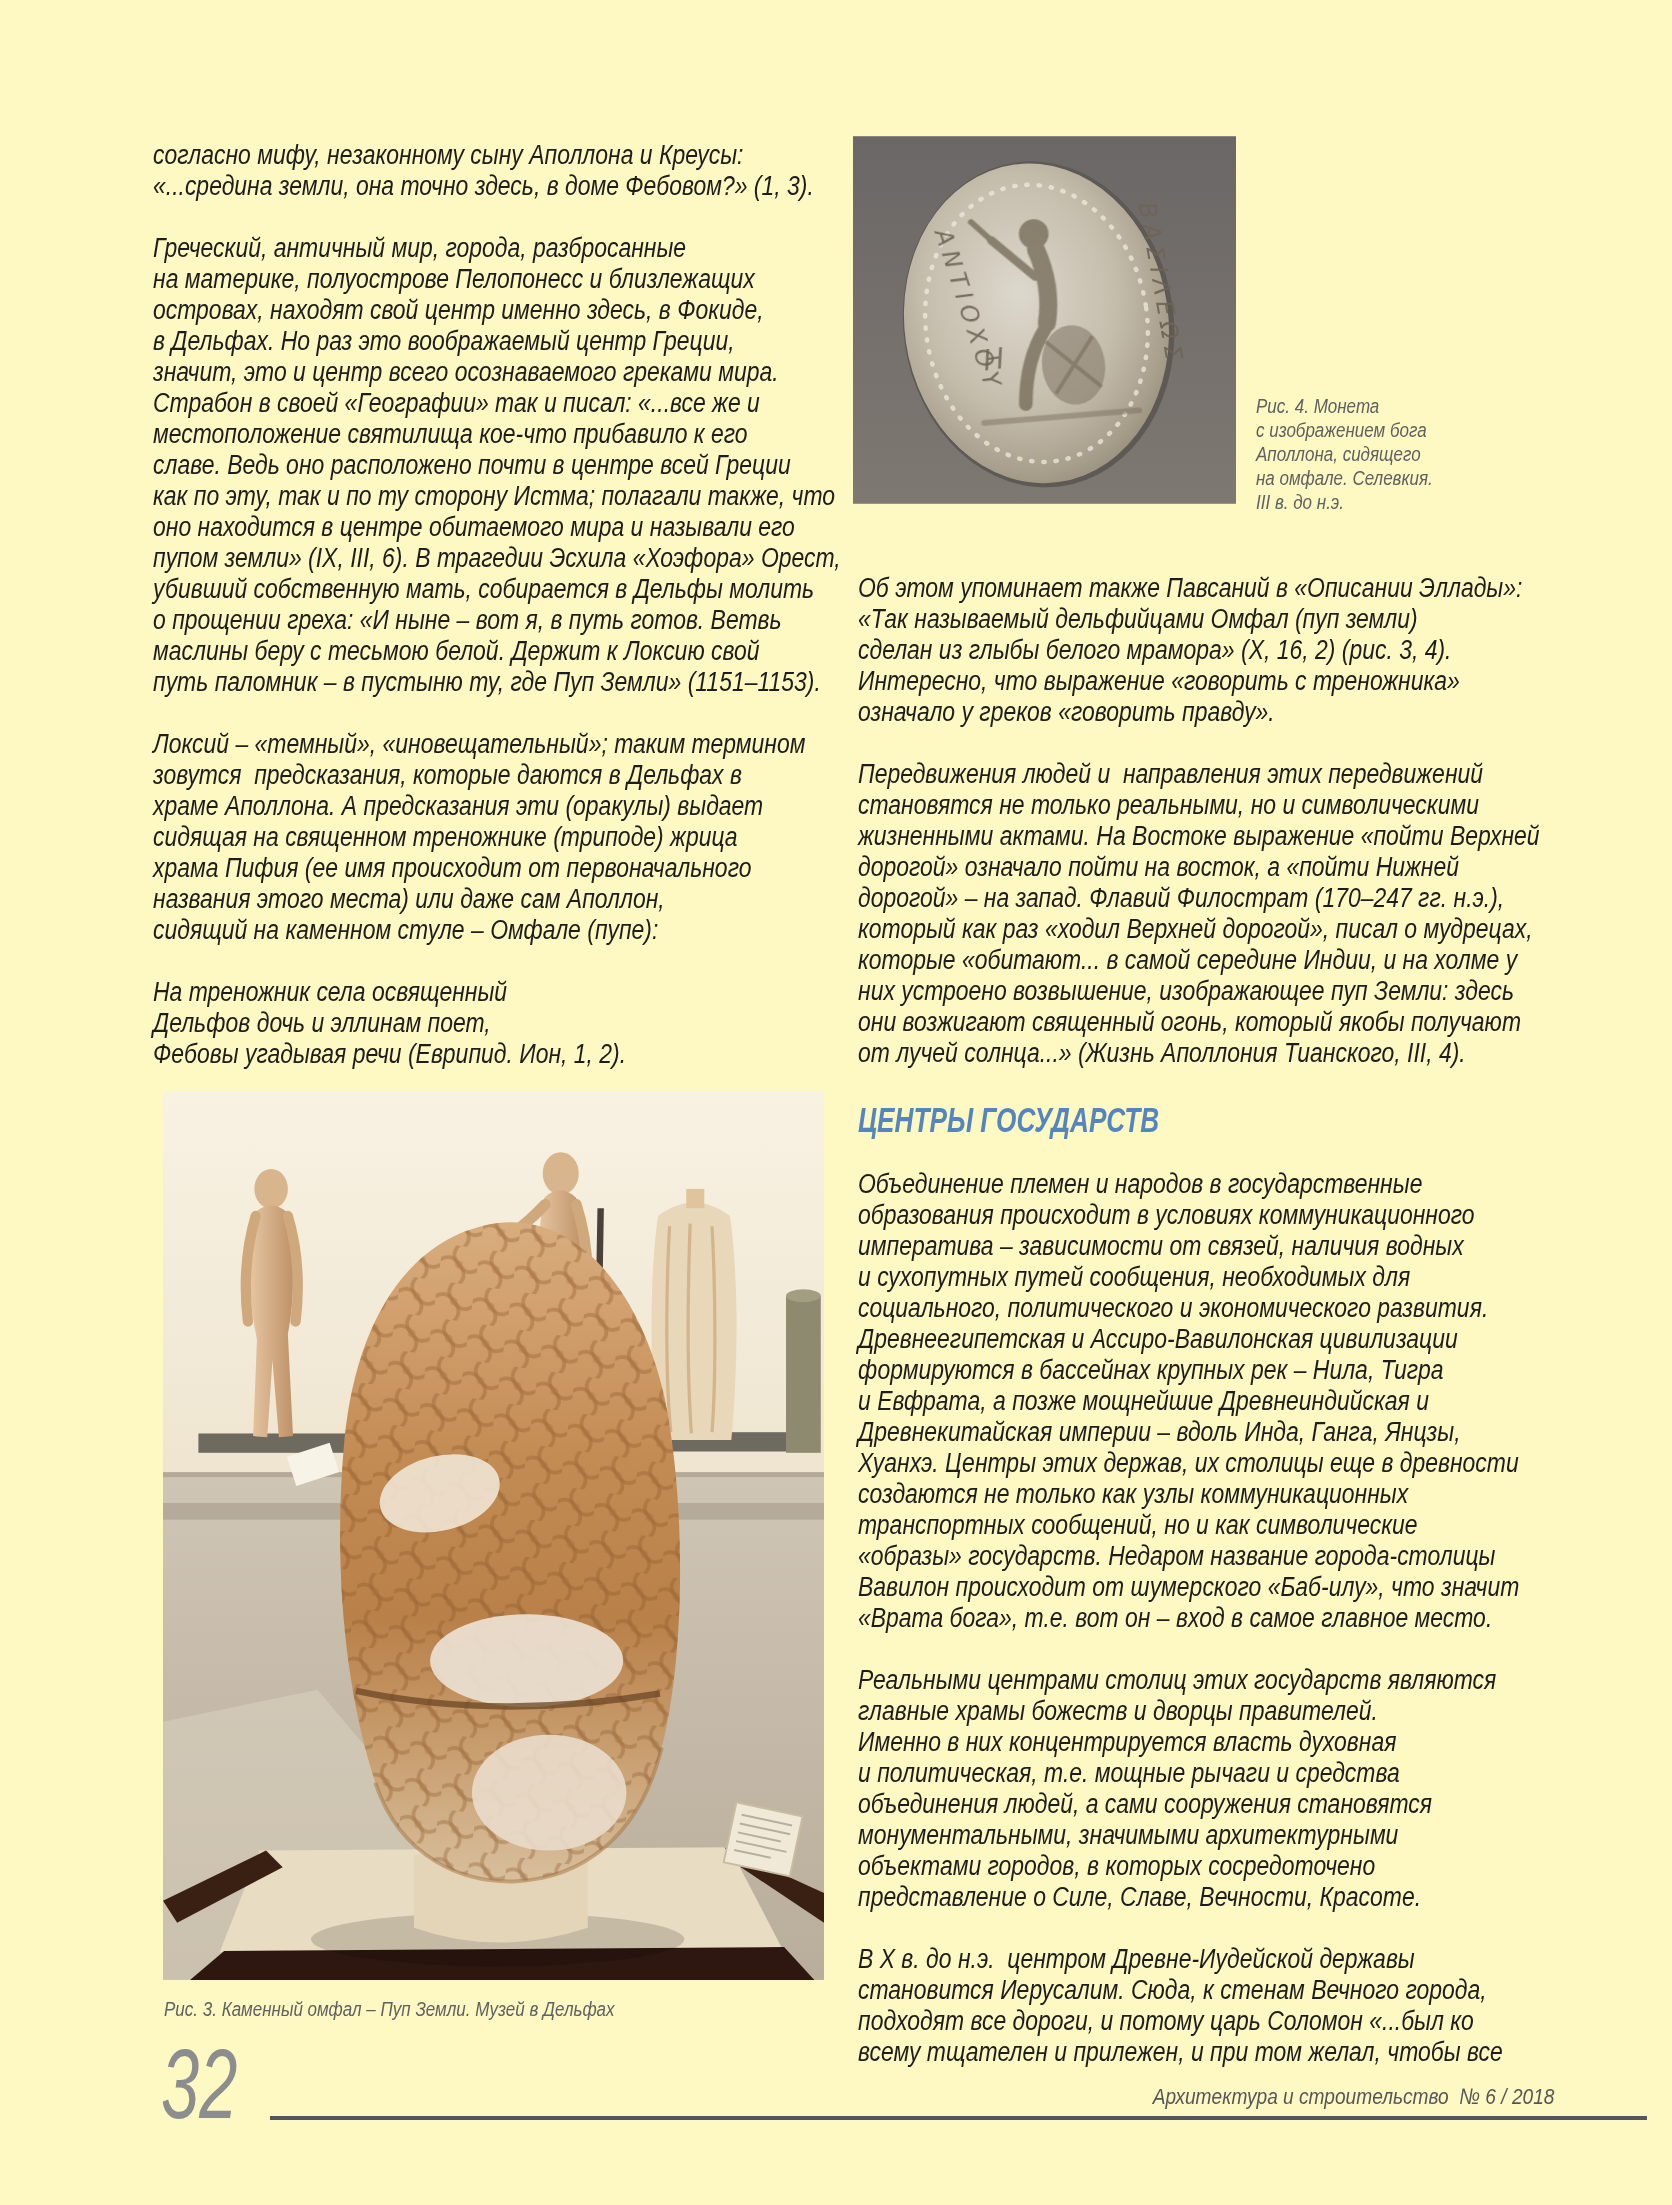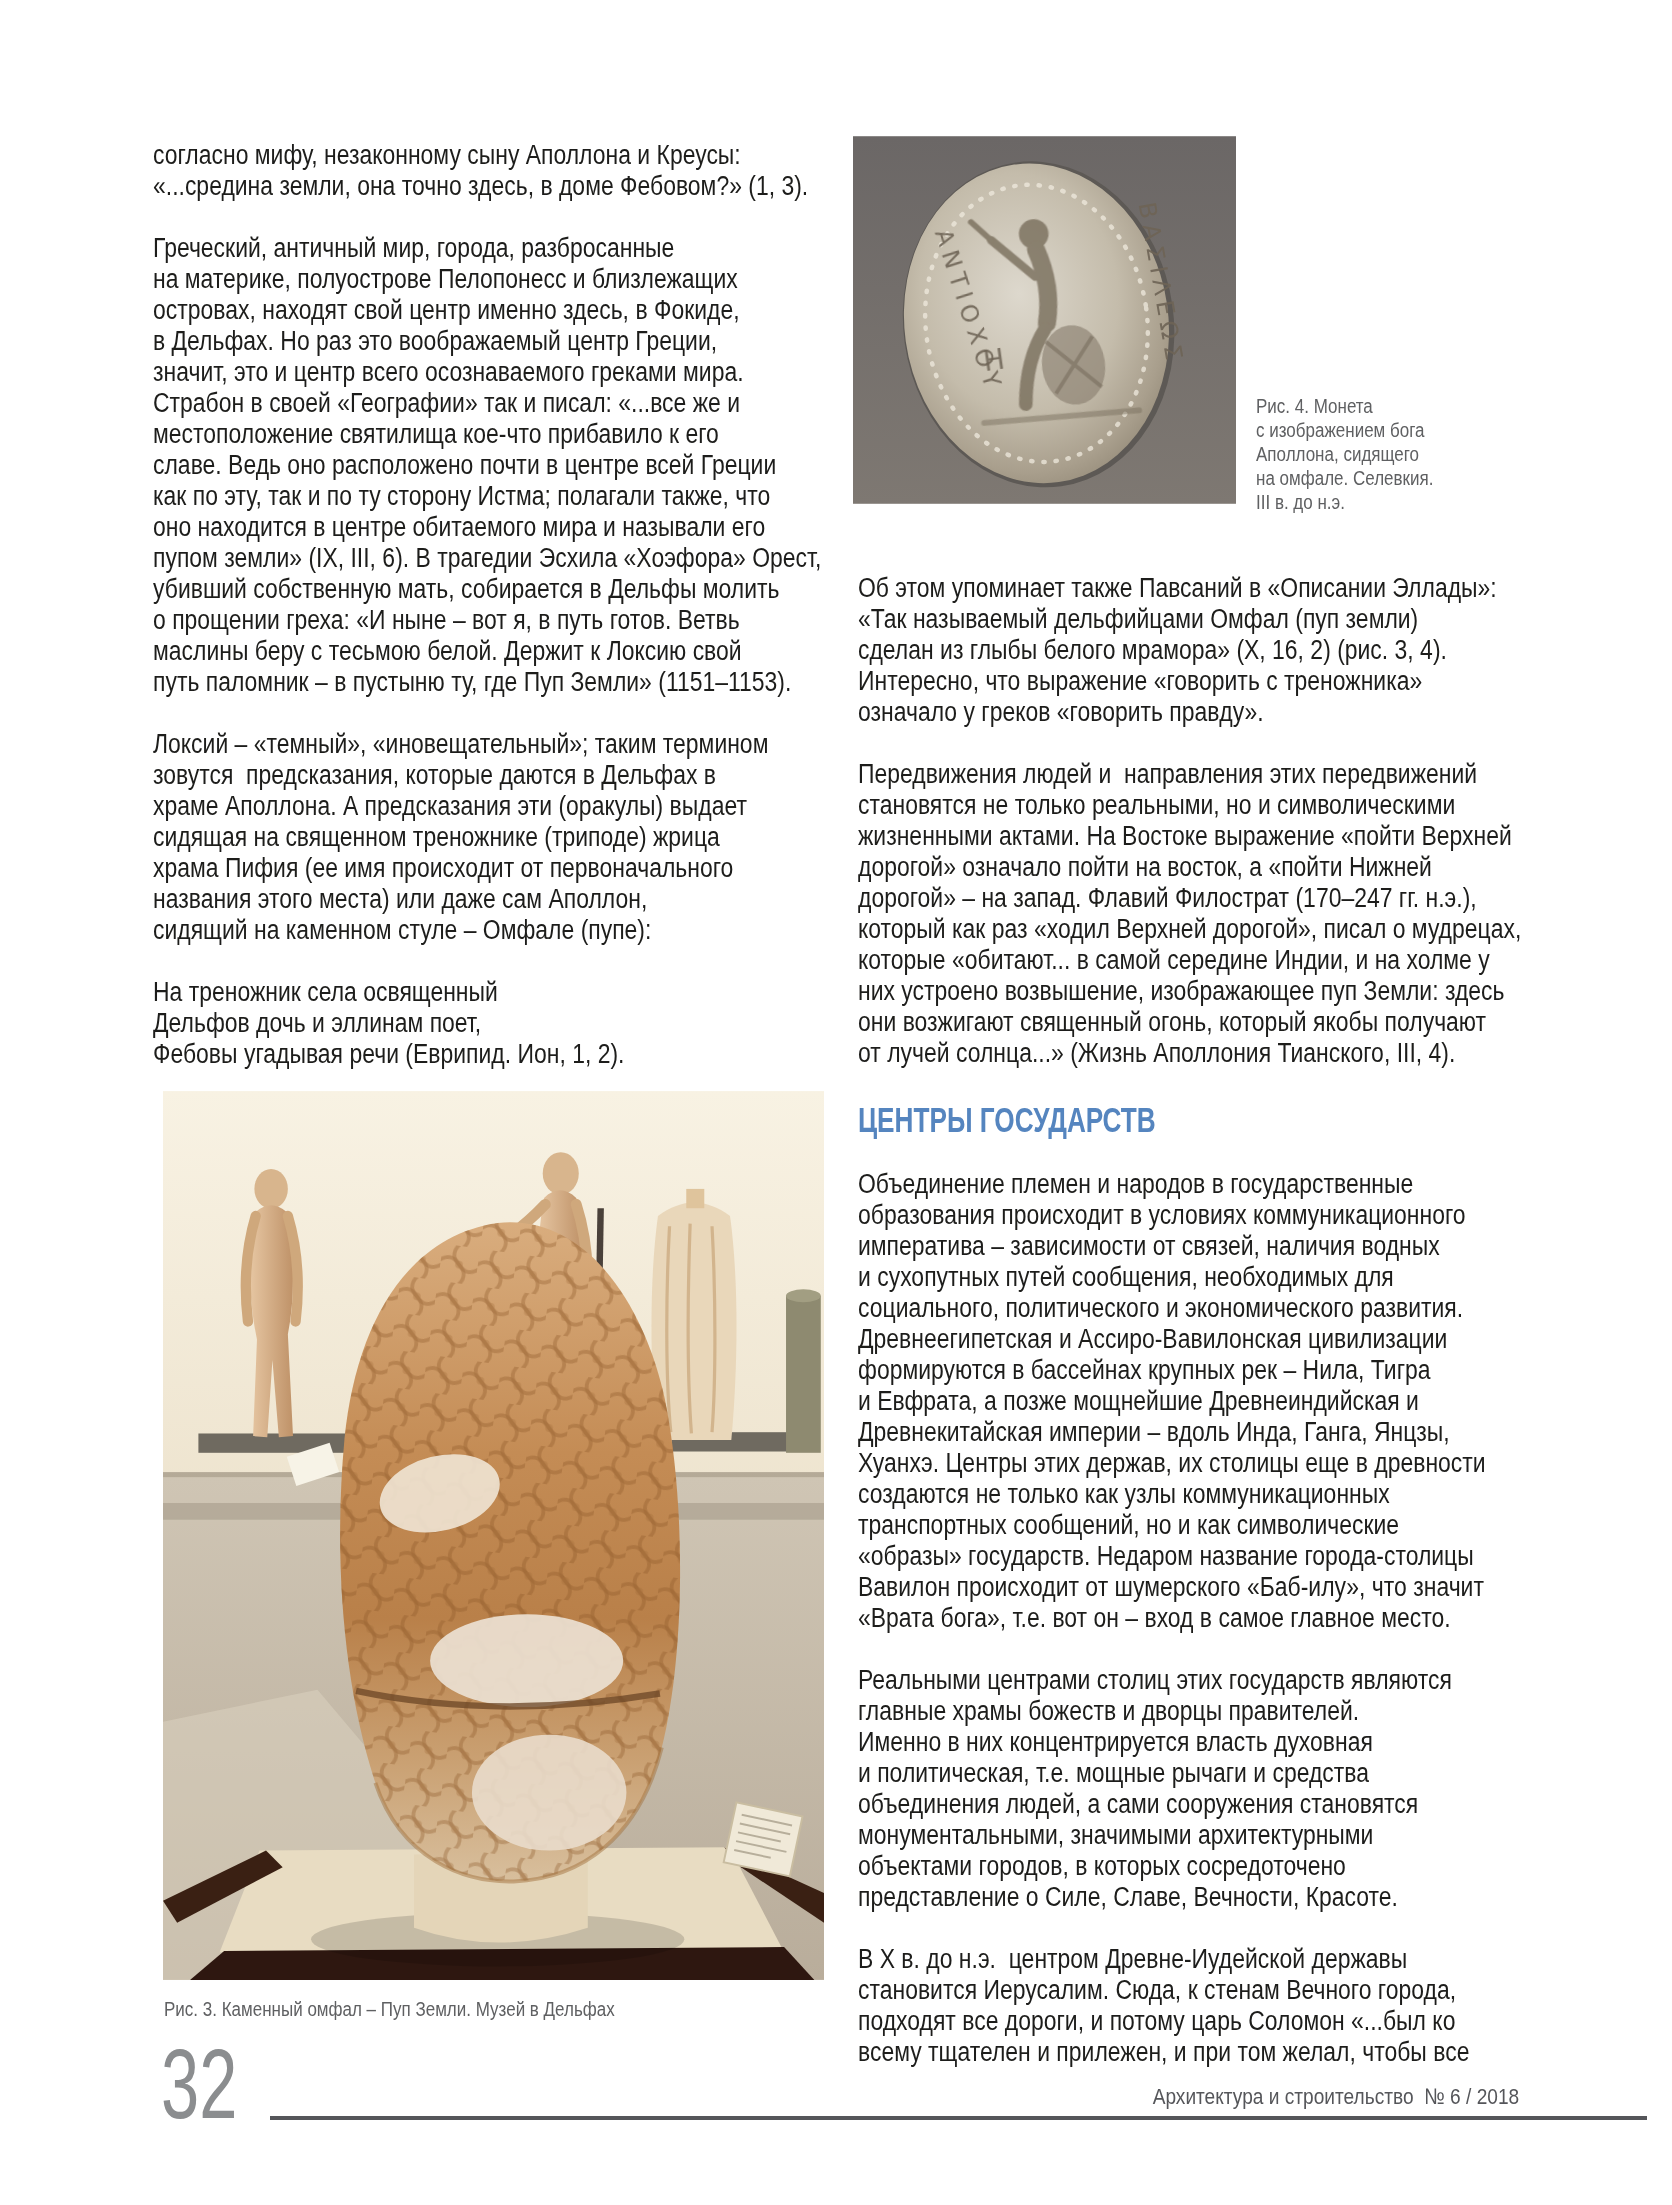--- a/index.html
+++ b/index.html
@@ -1,17 +1,17 @@
 <!DOCTYPE html>
 <html style="font-size:10.3px"><head>
 <meta charset="utf-8">
 <style>
   html,body{margin:0;padding:0;background:#9a9a9a;}
-  .page{position:relative;width:1673px;height:2205px;background:#ffffff;overflow:hidden;
-        font-family:"Liberation Sans",sans-serif;color:#1d1d1b;}
+  .page{position:relative;width:1673px;height:2205px;background:#fef9c3;overflow:hidden;
+        font-family:"Liberation Sans",sans-serif;color:#1d1d1b;font-style:italic;}
   .condensed{transform:scaleX(0.85);transform-origin:0 0;}
   .body-col{position:absolute;width:1030px;}
   .para{margin:0 0 31px 0;}
   .para:last-child{margin-bottom:0;}
   .line{white-space:pre;font-size:27px;line-height:31px;color:#1d1d1b;}
   .section-heading{font-weight:bold;font-size:35px;line-height:39px;color:#5585bf;
         margin:0 0 30px 0;white-space:pre;transform:scaleX(0.88);transform-origin:0 0;}
   .caption{position:absolute;transform:scaleX(0.85);transform-origin:0 0;width:579px;}
   .caption .line{font-size:20px;line-height:24px;color:#5f6062;}
   .caption-single{position:absolute;transform:scaleX(0.85);transform-origin:0 0;

